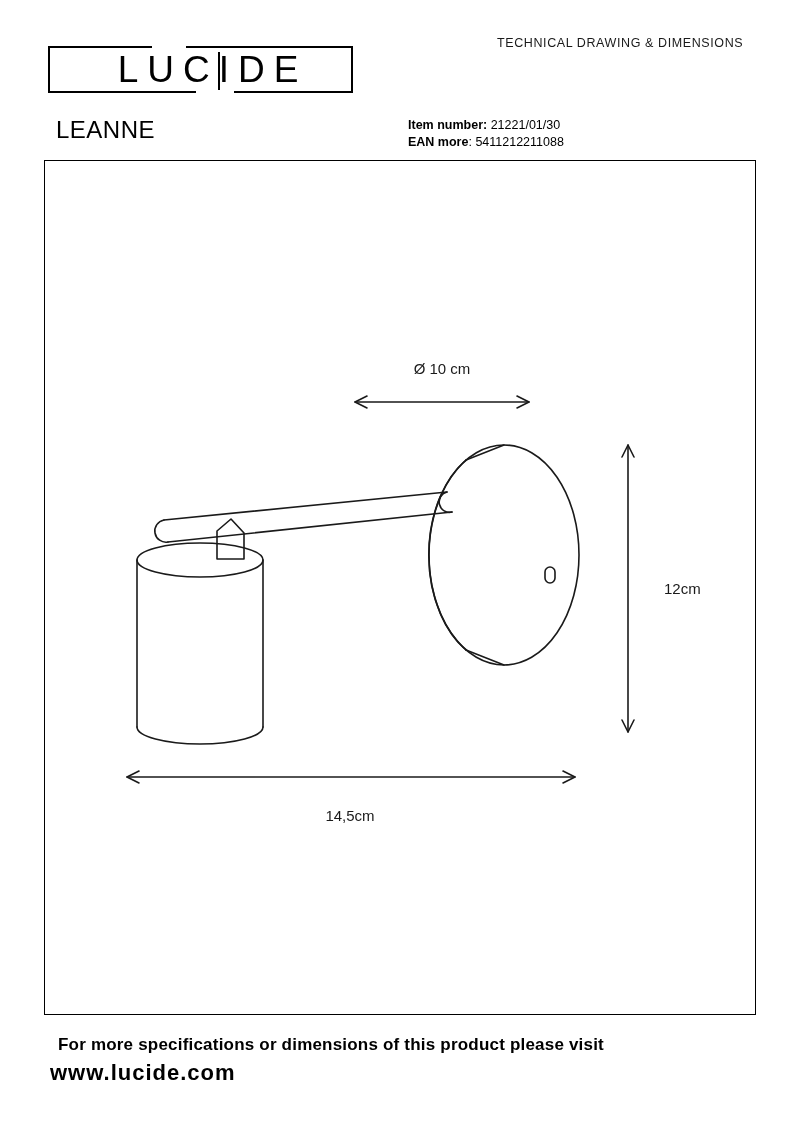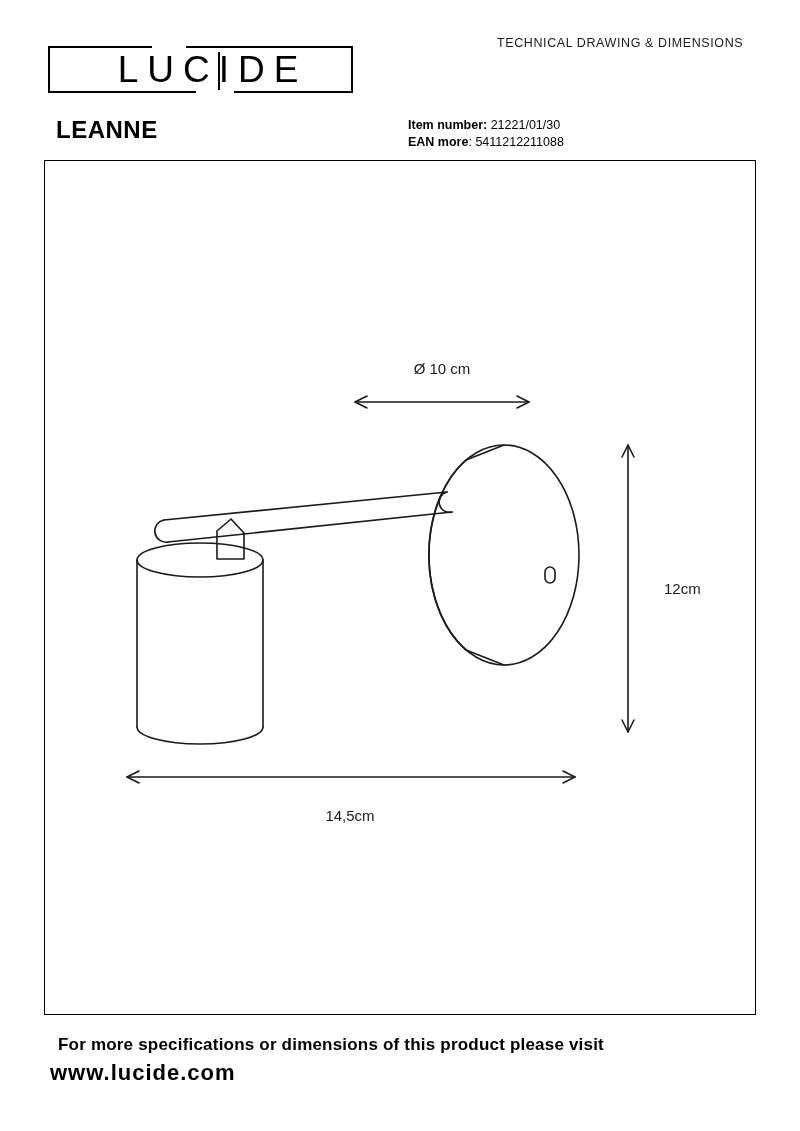--- a/index.html
+++ b/index.html
@@ -78,21 +78,21 @@
     font-size: 12.5px;
     letter-spacing: 0.6px;
     color: #1a1a1a;
   }
 
   .product-name {
     position: absolute;
     left: 56px;
     top: 116px;
     font-size: 24px;
-    font-weight: bold;
+    font-weight: normal;
     letter-spacing: 0.5px;
   }
 
   .meta {
     position: absolute;
     left: 408px;
     top: 117px;
     font-size: 12.5px;
     line-height: 17px;
   }

